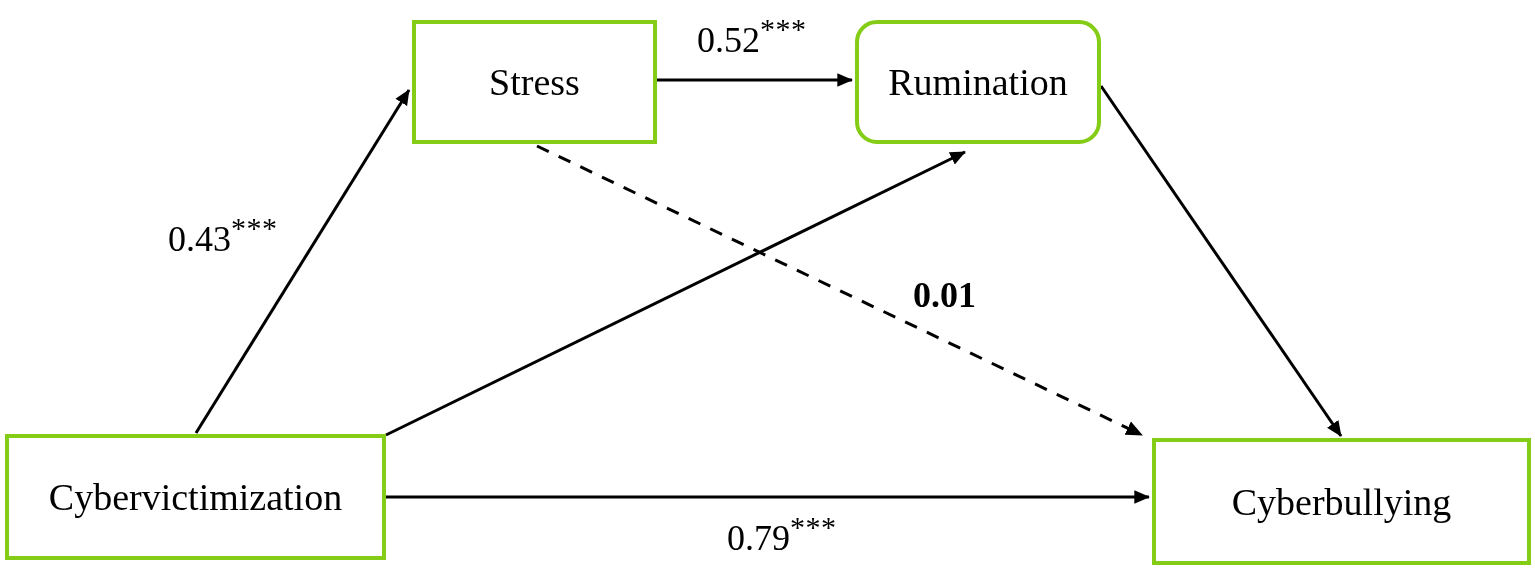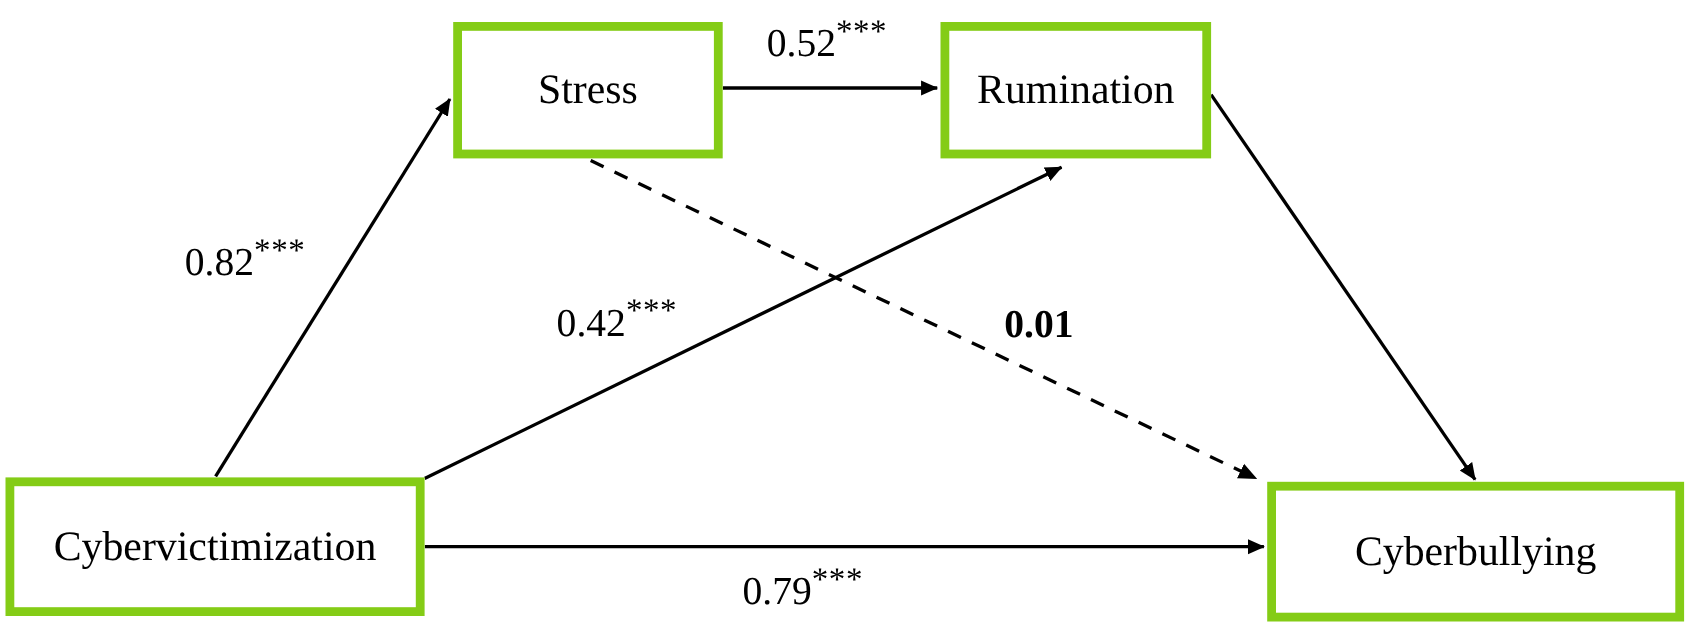--- a/index.html
+++ b/index.html
@@ -19,21 +19,21 @@
   svg.canvas {
     position: absolute;
     left: 0;
     top: 0;
     width: 1535px;
     height: 572px;
   }
   .node-box {
     position: absolute;
     box-sizing: border-box;
-    border: 8px solid #84cc16;
+    border: 4px solid #84cc16;
     background: #ffffff;
     display: flex;
     align-items: center;
     justify-content: center;
   }
   .node-label {
     font-family: "Liberation Serif", "DejaVu Serif", serif;
     font-size: 38px;
     color: #000000;
     line-height: 1;
@@ -46,30 +46,30 @@
     color: #000000;
     white-space: nowrap;
     line-height: 1;
   }
   .path-label .stars {
     font-size: 30px;
     vertical-align: super;
     letter-spacing: 0.5px;
   }
   .node-stress      { left: 412px; top: 20px;  width: 245px; height: 124px; }
-  .node-rumination  { left: 855px; top: 20px;  width: 246px; height: 124px; }
+  .node-rumination  { left: 855px; top: 20px;  width: 246px; height: 124px; border-radius: 22px; }
   .node-cybervict   { left: 5px;   top: 434px; width: 381px; height: 126px; align-items: center; }
   .node-cyberbully  { left: 1152px;top: 438px; width: 379px; height: 127px; }
 
   .lbl-a { left: 168px;  top: 213px; }
   .lbl-b { left: 506px;  top: 268px; }
   .lbl-c { left: 697px;  top: 14px; text-align: right;  }
   .lbl-d { left: 913px;  top: 269px; font-weight: bold; }
   .lbl-e { left: 1243px; top: 208px; }
-  .lbl-f { left: 675px;  top: 512px; }
+  .lbl-f { left: 727px;  top: 512px; }
 </style>
 </head>
 <body>
 
 <div id="diagram-root">
 
   <svg class="canvas" viewBox="0 0 1535 572">
     <defs>
       <marker id="arrow-solid" viewBox="0 0 10 10" refX="9.4" refY="5" markerWidth="5.2" markerHeight="5.2" orient="auto-start-reverse" markerUnits="strokeWidth">
         <path d="M 0 0.6 L 10 5 L 0 9.4 z" fill="#000000"></path>
@@ -102,26 +102,23 @@
 
   <div class="node-box node-cybervict">
     <span class="node-label">Cybervictimization</span>
   </div>
 
   <div class="node-box node-cyberbully">
     <span class="node-label">Cyberbullying</span>
   </div>
 
   <div class="path-label lbl-a">
-    <span>0.82</span><span class="stars">***</span>
+    <span>0.43</span><span class="stars">***</span>
   </div>
 
-  <div class="path-label lbl-b">
-    <span>0.42</span><span class="stars">***</span>
-  </div>
 
   <div class="path-label lbl-c">
     <span>0.52</span><span class="stars">***</span>
   </div>
 
   <div class="path-label lbl-d">
     <span>0.01</span><span class="stars"></span>
   </div>
 
 

